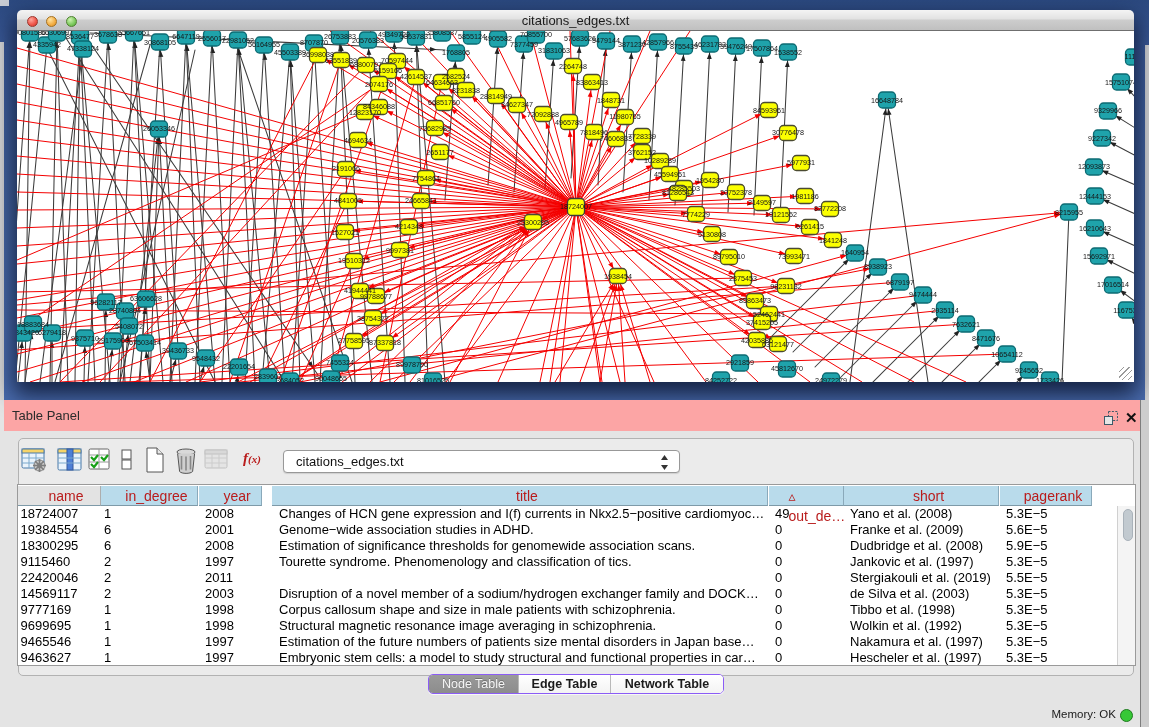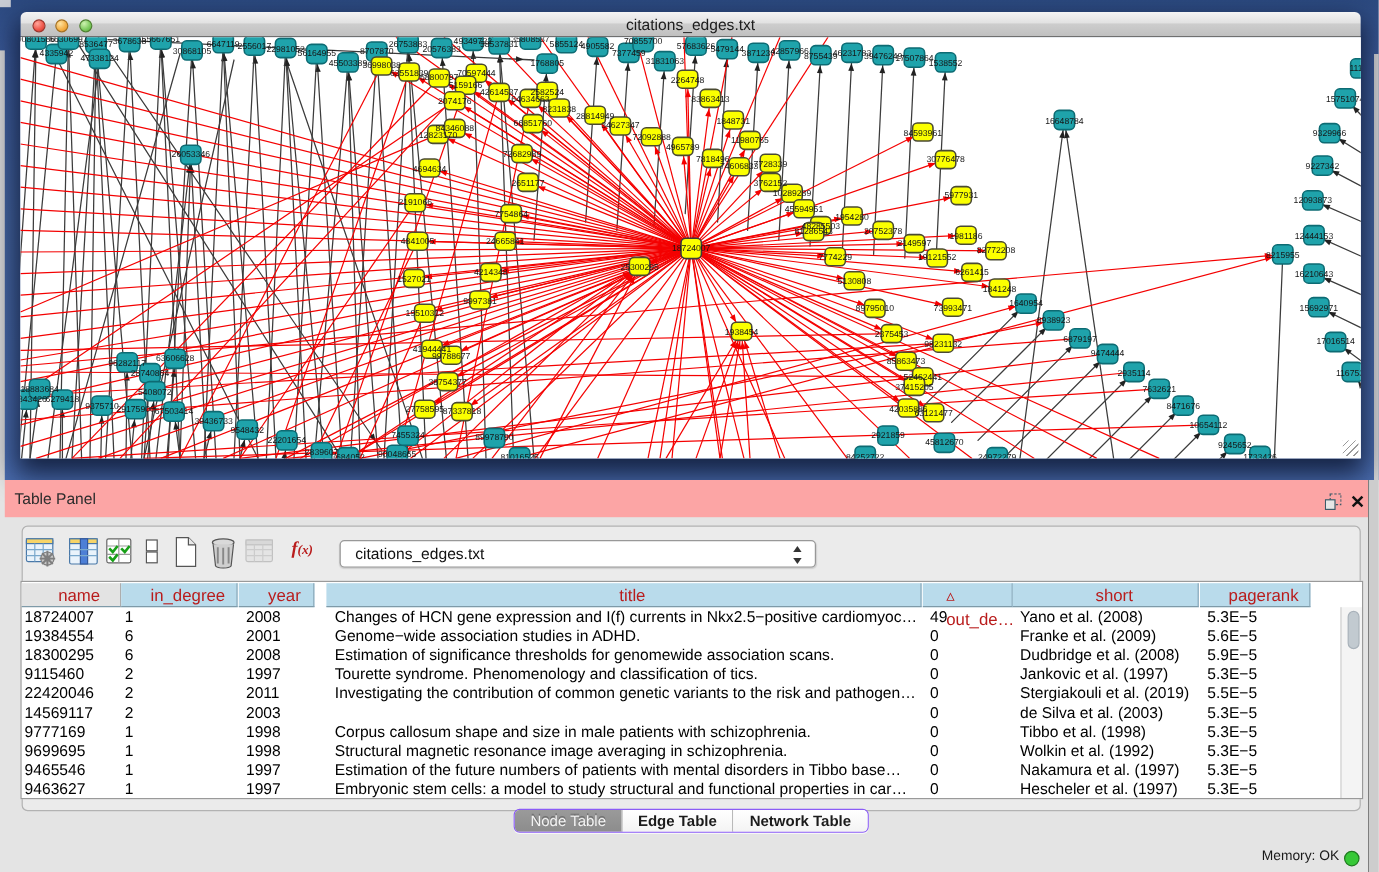--- a/index.html
+++ b/index.html
@@ -940,29 +940,29 @@
       <span class="c-year">1997</span>
       <span class="c-title">Tourette syndrome. Phenomenology and classification of tics.</span>
       <span class="c-out">0</span>
       <span class="c-short">Jankovic et al. (1997)</span>
       <span class="c-pr">5.3E−5</span>
     </div>
 <div class="trow" style="top:570px">
 <span class="c-name">22420046</span>
       <span class="c-deg">2</span>
       <span class="c-year">2011</span>
-      <span class="c-title">Investigating the contribution of common genetic variants to the risk and pathogen…</span>
       <span class="c-out">0</span>
       <span class="c-short">Stergiakouli et al. (2019)</span>
       <span class="c-pr">5.5E−5</span>
     </div>
 <div class="trow" style="top:586px">
 <span class="c-name">14569117</span>
       <span class="c-deg">2</span>
       <span class="c-year">2003</span>
+      <span class="c-title">Disruption of a novel member of a sodium/hydrogen exchanger family and DOCK…</span>
       <span class="c-out">0</span>
       <span class="c-short">de Silva et al. (2003)</span>
       <span class="c-pr">5.3E−5</span>
     </div>
 <div class="trow" style="top:602px">
 <span class="c-name">9777169</span>
       <span class="c-deg">1</span>
       <span class="c-year">1998</span>
       <span class="c-title">Corpus callosum shape and size in male patients with schizophrenia.</span>
       <span class="c-out">0</span>
@@ -975,21 +975,21 @@
       <span class="c-year">1998</span>
       <span class="c-title">Structural magnetic resonance image averaging in schizophrenia.</span>
       <span class="c-out">0</span>
       <span class="c-short">Wolkin et al. (1992)</span>
       <span class="c-pr">5.3E−5</span>
     </div>
 <div class="trow" style="top:634px">
 <span class="c-name">9465546</span>
       <span class="c-deg">1</span>
       <span class="c-year">1997</span>
-      <span class="c-title">Estimation of the future numbers of patients with mental disorders in Tibbo base…</span>
+      <span class="c-title">Estimation of the future numbers of patients size mental disorders in Japan base…</span>
       <span class="c-out">0</span>
       <span class="c-short">Nakamura et al. (1997)</span>
       <span class="c-pr">5.3E−5</span>
     </div>
 <div class="trow" style="top:650px">
 <span class="c-name">9463627</span>
       <span class="c-deg">1</span>
       <span class="c-year">1997</span>
       <span class="c-title">Embryonic stem cells: a model to study structural and functional properties in car…</span>
       <span class="c-out">0</span>

